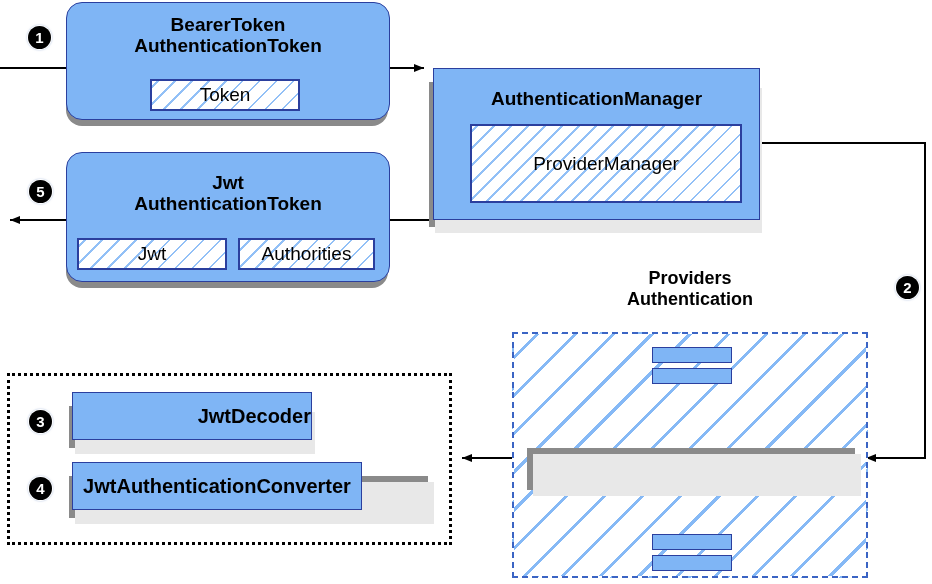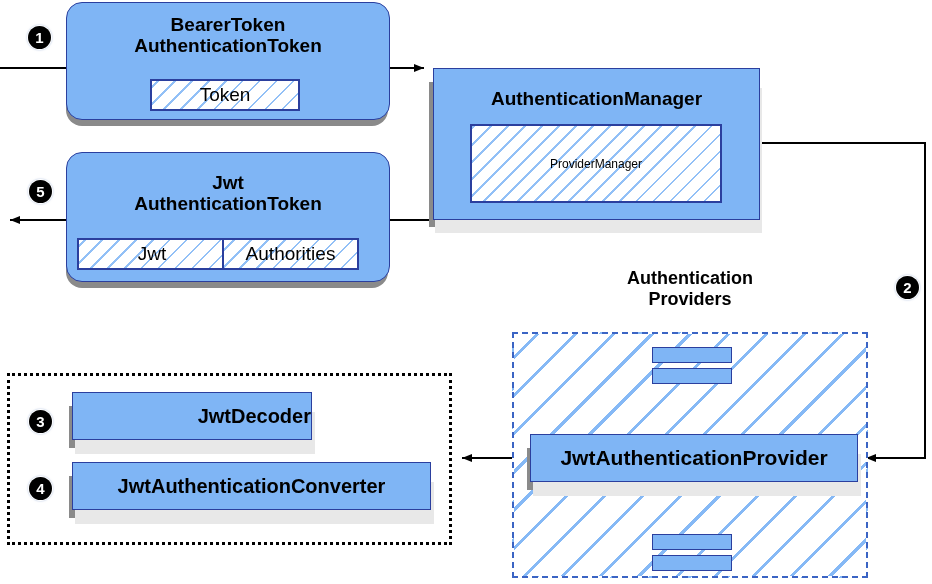--- a/index.html
+++ b/index.html
@@ -183,63 +183,60 @@
   <div class="subbox" style="left:150px; top:79px; width:150px; height:32px; font-size:19px;">Token</div>
 
   <div class="shadow rounded" style="left:60px; top:152px; width:322px; height:130px;">
     <div class="s1"></div>
   </div>
   <div class="node rounded" style="left:66px; top:152px; width:324px; height:130px; font-size:19px; flex-direction:column; padding-bottom:48px;">
     <div>Jwt</div>
     <div>AuthenticationToken</div>
   </div>
   <div class="subbox" style="left:77px; top:238px; width:150px; height:32px; font-size:19px;">Jwt</div>
-  <div class="subbox" style="left:222px; top:238px; width:137px; height:32px; font-size:19px;">Authorities</div>
+  <div class="subbox" style="left:238px; top:238px; width:137px; height:32px; font-size:19px;">Authorities</div>
 
   <div class="shadow" style="left:423px; top:76px; width:327px; height:145px;">
     <div class="s1"></div>
     <div class="s2"></div>
   </div>
   <div class="node" style="left:433px; top:68px; width:327px; height:152px; font-size:19px; align-items:flex-start; padding-top:19px;">
     <span>AuthenticationManager</span>
   </div>
-  <div class="subbox" style="left:470px; top:124px; width:252px; height:79px; font-size:12px;">ProviderManager</div>
+  <div class="subbox" style="left:470px; top:124px; width:272px; height:79px; font-size:19px;">ProviderManager</div>
 
   <div class="region-title" style="left:592px; top:268px; width:196px;">
+    <div>Providers</div>
     <div>Authentication</div>
-    <div>Providers</div>
   </div>
 
   <div class="hatch-region" style="left:512px; top:332px; width:356px; height:246px;"></div>
 
   <div class="bar" style="left:652px; top:347px; width:80px; height:16px;"></div>
   <div class="bar" style="left:652px; top:368px; width:80px; height:16px;"></div>
 
   <div class="shadow" style="left:521px; top:442px; width:328px; height:42px;">
     <div class="s1"></div>
     <div class="s2"></div>
   </div>
-  <div class="node" style="left:530px; top:434px; width:328px; height:48px; font-size:21px;">
-    <span>JwtAuthenticationProvider</span>
-  </div>
 
   <div class="bar" style="left:652px; top:534px; width:80px; height:16px;"></div>
   <div class="bar" style="left:652px; top:555px; width:80px; height:16px;"></div>
 
   <div class="dotted-region" style="left:7px; top:373px; width:445px; height:172px;"></div>
 
   <div class="shadow" style="left:63px; top:400px; width:240px; height:42px;">
     <div class="s1"></div>
     <div class="s2"></div>
   </div>
   <div class="node" style="left:72px; top:392px; width:240px; height:48px; font-size:20px;justify-content:flex-end;">
     <span>JwtDecoder</span>
   </div>
 
   <div class="shadow" style="left:63px; top:470px; width:359px; height:42px;">
     <div class="s1"></div>
     <div class="s2"></div>
   </div>
-  <div class="node" style="left:72px; top:462px; width:359px; height:48px; font-size:20px;">
+  <div class="node" style="left:72px; top:462px; width:290px; height:48px; font-size:20px;">
     <span>JwtAuthenticationConverter</span>
   </div>
 
 </div>
 
 </body></html>

